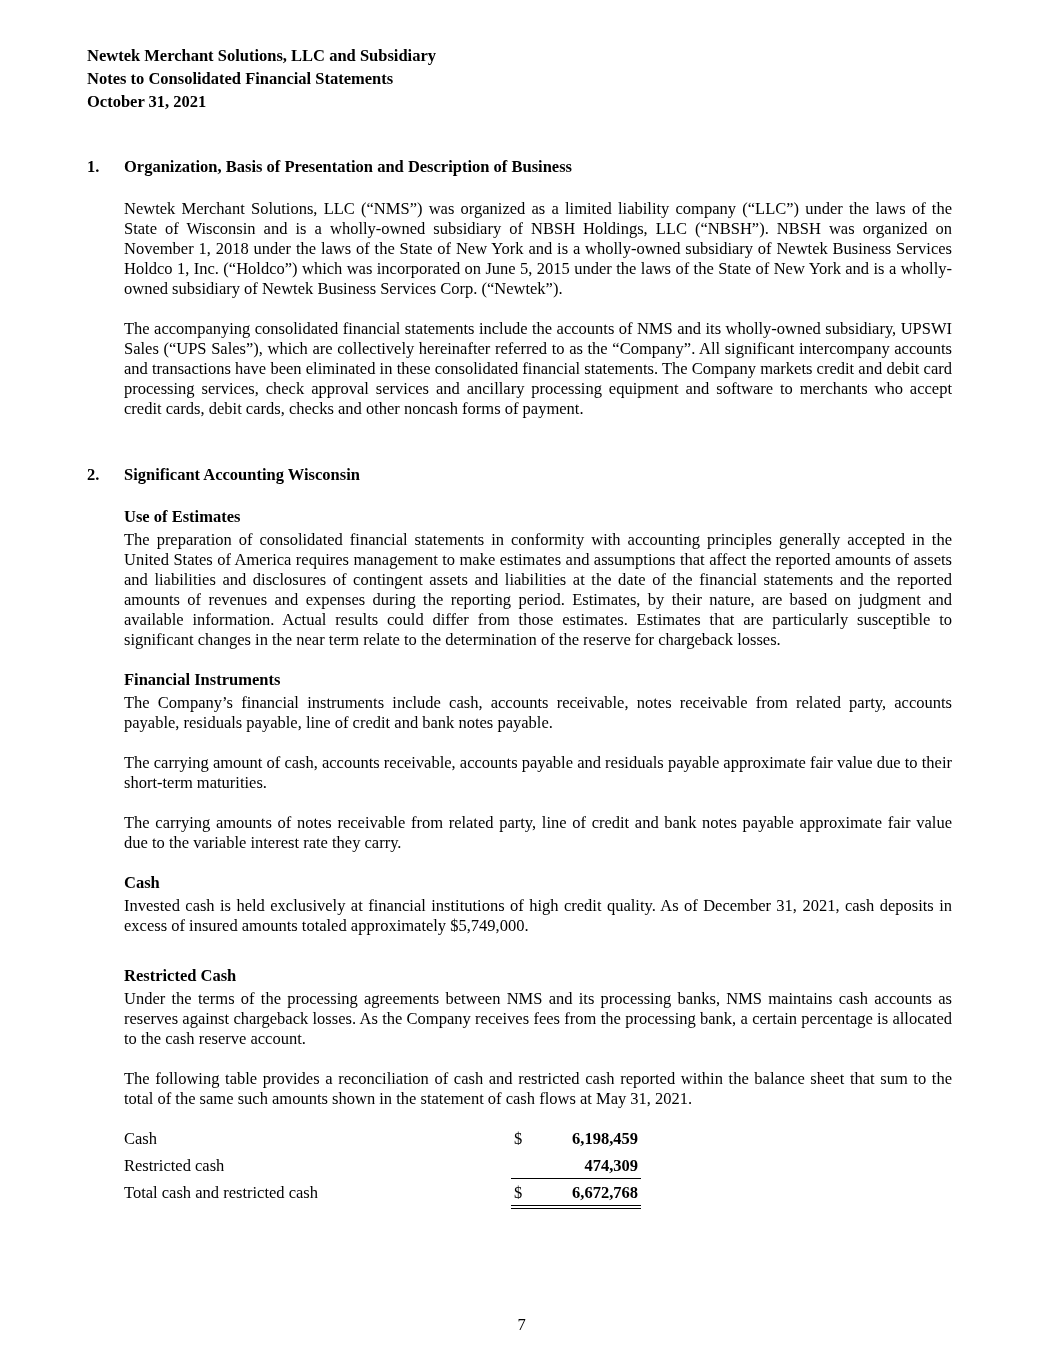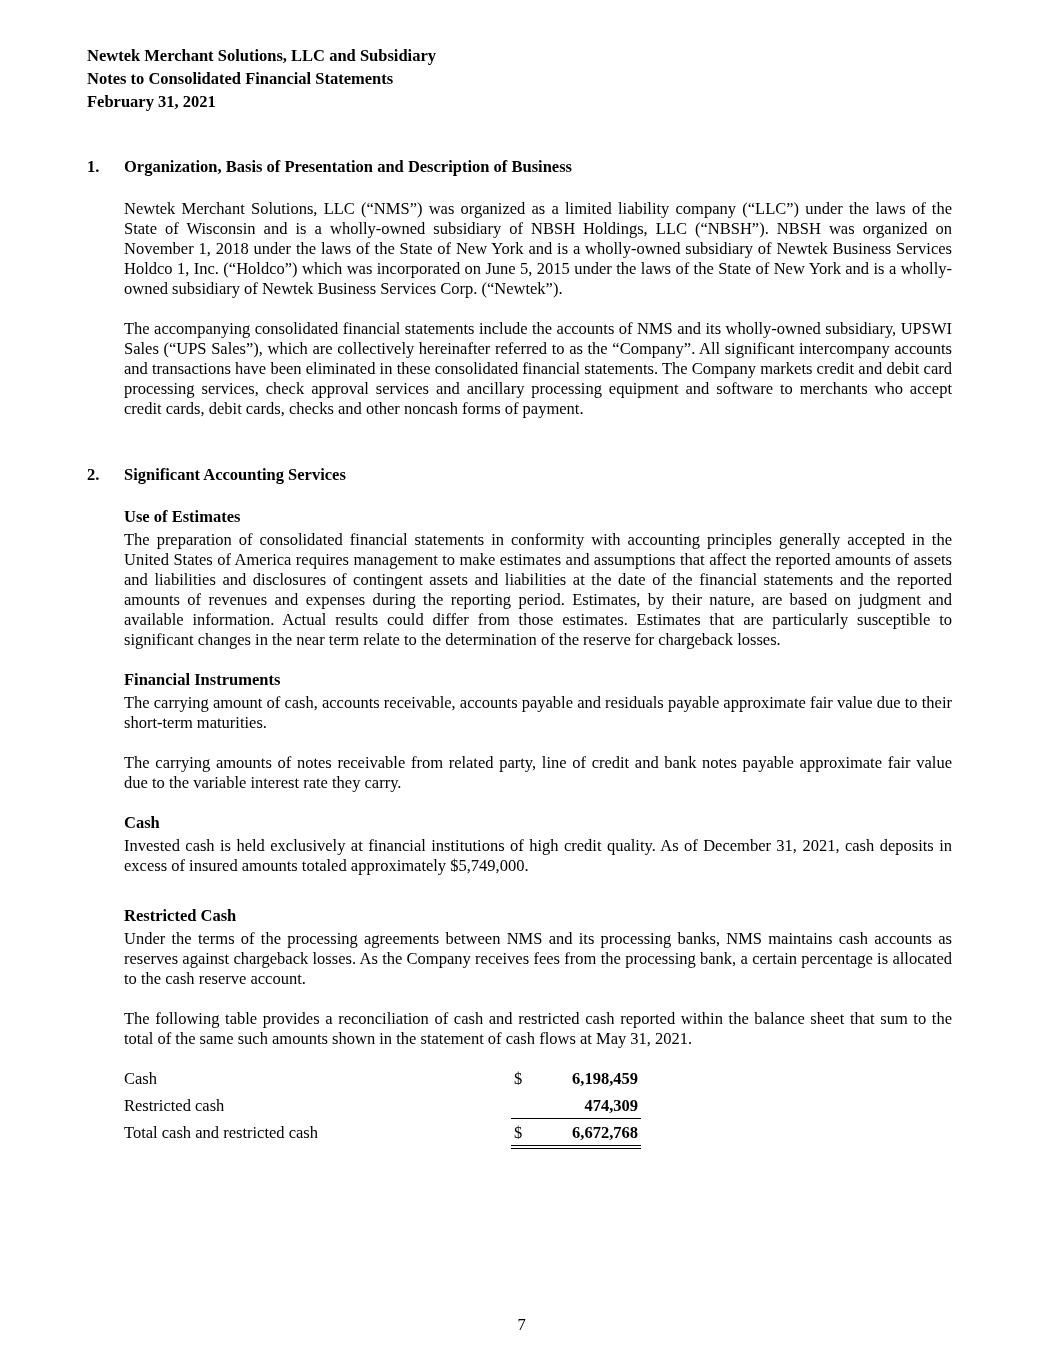--- a/index.html
+++ b/index.html
@@ -109,43 +109,44 @@
   }
 </style>
 </head>
 <body>
 
 <div class="page">
 
   <div class="doc-header">
     <div>Newtek Merchant Solutions, LLC and Subsidiary</div>
     <div>Notes to Consolidated Financial Statements</div>
-    <div>February 31, 2021</div>
+    <div>October 31, 2021</div>
   </div>
 
   <div class="section">
     <div class="sec-num">1.</div>
     <div class="sec-body">
       <div class="sec-title">Organization, Basis of Presentation and Description of Business</div>
       <p class="body-text">Newtek Merchant Solutions, LLC (“NMS”) was organized as a limited liability company (“LLC”) under the laws of the State of Wisconsin and is a wholly-owned subsidiary of NBSH Holdings, LLC (“NBSH”). NBSH was organized on November 1, 2018 under the laws of the State of New York and is a wholly-owned subsidiary of Newtek Business Services Holdco 1, Inc. (“Holdco”) which was incorporated on June 5, 2015 under the laws of the State of New York and is a wholly-owned subsidiary of Newtek Business Services Corp. (“Newtek”).</p>
       <p class="body-text">The accompanying consolidated financial statements include the accounts of NMS and its wholly-owned subsidiary, UPSWI Sales (“UPS Sales”), which are collectively hereinafter referred to as the “Company”. All significant intercompany accounts and transactions have been eliminated in these consolidated financial statements. The Company markets credit and debit card processing services, check approval services and ancillary processing equipment and software to merchants who accept credit cards, debit cards, checks and other noncash forms of payment.</p>
     </div>
   </div>
 
   <div class="section-gap"></div>
 
   <div class="section">
     <div class="sec-num">2.</div>
     <div class="sec-body">
-      <div class="sec-title">Significant Accounting Services</div>
+      <div class="sec-title">Significant Accounting Wisconsin</div>
 
       <div class="sub-heading" style="margin-top:16px">Use of Estimates</div>
       <p class="body-text">The preparation of consolidated financial statements in conformity with accounting principles generally accepted in the United States of America requires management to make estimates and assumptions that affect the reported amounts of assets and liabilities and disclosures of contingent assets and liabilities at the date of the financial statements and the reported amounts of revenues and expenses during the reporting period. Estimates, by their nature, are based on judgment and available information. Actual results could differ from those estimates. Estimates that are particularly susceptible to significant changes in the near term relate to the determination of the reserve for chargeback losses.</p>
 
       <div class="sub-heading">Financial Instruments</div>
+      <p class="body-text">The Company’s financial instruments include cash, accounts receivable, notes receivable from related party, accounts payable, residuals payable, line of credit and bank notes payable.</p>
       <p class="body-text">The carrying amount of cash, accounts receivable, accounts payable and residuals payable approximate fair value due to their short-term maturities.</p>
       <p class="body-text">The carrying amounts of notes receivable from related party, line of credit and bank notes payable approximate fair value due to the variable interest rate they carry.</p>
 
       <div class="sub-heading">Cash</div>
       <p class="body-text">Invested cash is held exclusively at financial institutions of high credit quality. As of December 31, 2021, cash deposits in excess of insured amounts totaled approximately $5,749,000.</p>
 
       <div class="sub-heading extra-space">Restricted Cash</div>
       <p class="body-text">Under the terms of the processing agreements between NMS and its processing banks, NMS maintains cash accounts as reserves against chargeback losses. As the Company receives fees from the processing bank, a certain percentage is allocated to the cash reserve account.</p>
       <p class="body-text">The following table provides a reconciliation of cash and restricted cash reported within the balance sheet that sum to the total of the same such amounts shown in the statement of cash flows at May 31, 2021.</p>
 

